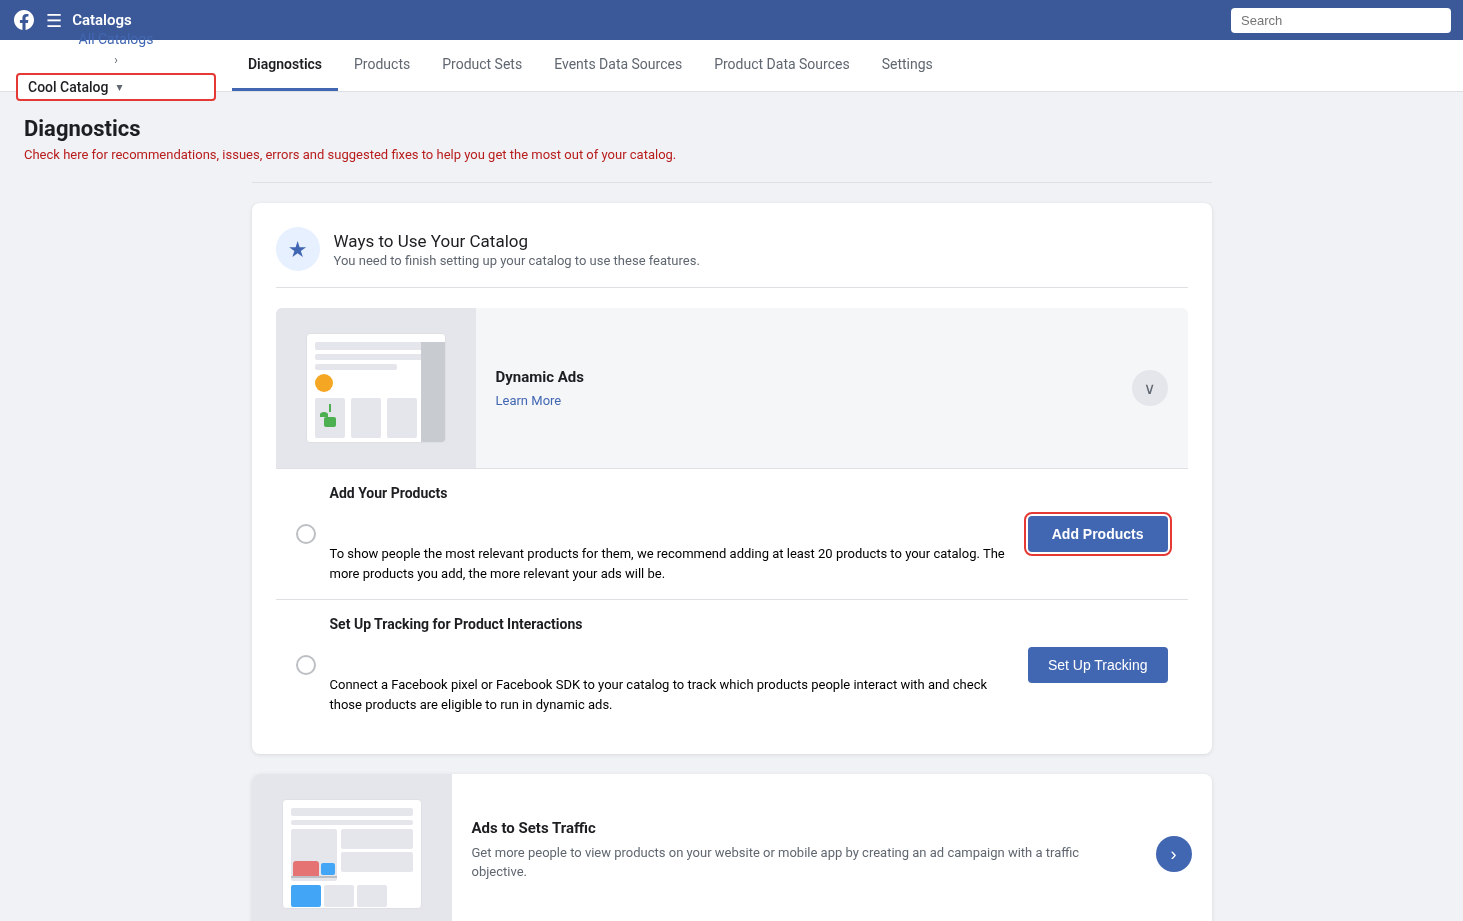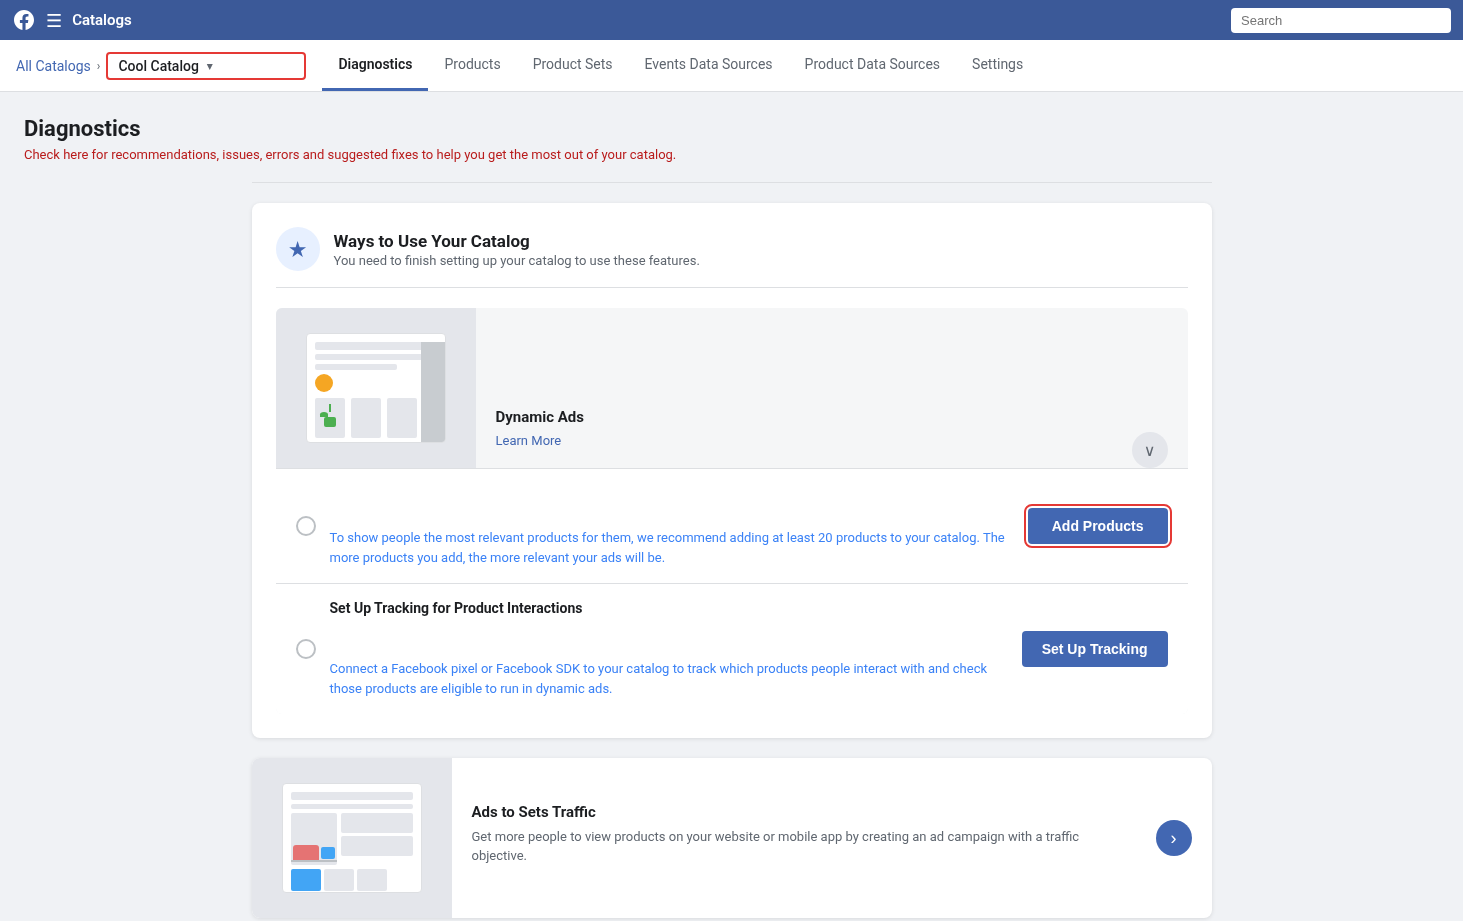--- a/index.html
+++ b/index.html
@@ -38,20 +38,21 @@
       padding: 0 16px;
       height: 52px;
       gap: 0;
     }
     .breadcrumb-section {
       display: flex;
       align-items: center;
       gap: 6px;
       margin-right: 16px;
       white-space: nowrap;
+      flex-direction: column;
     }
     .breadcrumb-all {
       color: #4267b2;
       font-size: 14px;
       cursor: pointer;
       text-decoration: none;
     }
     .breadcrumb-chevron { color: #606770; font-size: 12px; }
     .catalog-selector {
       display: flex;
@@ -122,35 +123,35 @@
     .star-icon-wrap {
       width: 44px;
       height: 44px;
       background: #e7f0ff;
       border-radius: 50%;
       display: flex;
       align-items: center;
       justify-content: center;
       font-size: 20px;
     }
-    .ways-title { font-size: 17px; font-weight: 700; color: #1c1e21; }
+    .ways-title { font-size: 17px; font-weight: 400; color: #1c1e21; }
     .ways-subtitle { font-size: 13px; color: #606770; margin-top: 2px; }
 
     
     .catalog-feature-card {
       background: #f5f6f7;
       border-radius: 6px;
       overflow: hidden;
       margin-bottom: 0;
     }
 
     
     .dynamic-ads-row {
       display: flex;
-      align-items: flex-end;
+      align-items: center;
       gap: 0;
       border-bottom: 1px solid #dddfe2;
       padding: 0;
     }
     .feature-image-section {
       width: 200px;
       min-width: 200px;
       background: #e4e6eb;
       display: flex;
       align-items: center;
@@ -218,42 +219,42 @@
     .task-radio {
       width: 20px;
       height: 20px;
       border: 2px solid #bcc0c4;
       border-radius: 50%;
       flex-shrink: 0;
       background: #fff;
     }
     .task-text-section { flex: 1; }
     .task-title { font-size: 14px; font-weight: 700; color: #1c1e21; margin-bottom: 4px; }
-    .task-desc { font-size: 13px; color: #3b82f6; line-height: 1.5; margin-top: 43px; }
+    .task-desc { font-size: 13px; color: #000000; line-height: 1.5; margin-top: 43px; }
     .add-products-btn {
       background: #4267b2;
       color: #fff;
       border: none;
       border-radius: 4px;
       padding: 10px 24px;
       font-size: 14px;
       font-weight: 600;
       cursor: pointer;
       white-space: nowrap;
       outline: 2px solid #e53935;
       outline-offset: 2px;
     }
     .setup-tracking-btn {
       background: #4267b2;
       color: #fff;
       border: none;
       border-radius: 4px;
       padding: 10px 20px;
       font-size: 14px;
-      font-weight: 700;
+      font-weight: 400;
       cursor: pointer;
       white-space: nowrap;
     }
 
     
     .traffic-card {
       background: #fff;
       border-radius: 8px;
       box-shadow: 0 1px 4px rgba(0,0,0,0.1);
       overflow: hidden;
@@ -405,20 +406,21 @@
         <div class="feature-action-section">
           <button class="collapse-btn">∨</button>
         </div>
       </div>
 
       <div class="task-rows">
 
         <div class="task-row">
           <div class="task-radio"></div>
           <div class="task-text-section">
+            <div class="task-title">Add Your Products</div>
             <div class="task-desc">To show people the most relevant products for them, we recommend adding at least 20 products to your catalog. The more products you add, the more relevant your ads will be.</div>
           </div>
           <button class="add-products-btn">Add Products</button>
         </div>
 
         <div class="task-row">
           <div class="task-radio"></div>
           <div class="task-text-section">
             <div class="task-title">Set Up Tracking for Product Interactions</div>
             <div class="task-desc">Connect a Facebook pixel or Facebook SDK to your catalog to track which products people interact with and check those products are eligible to run in dynamic ads.</div>

